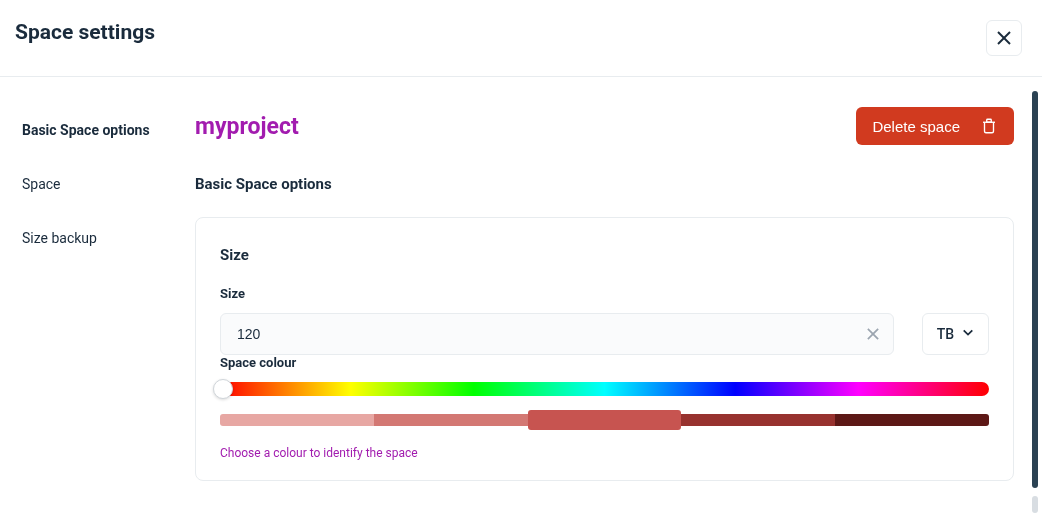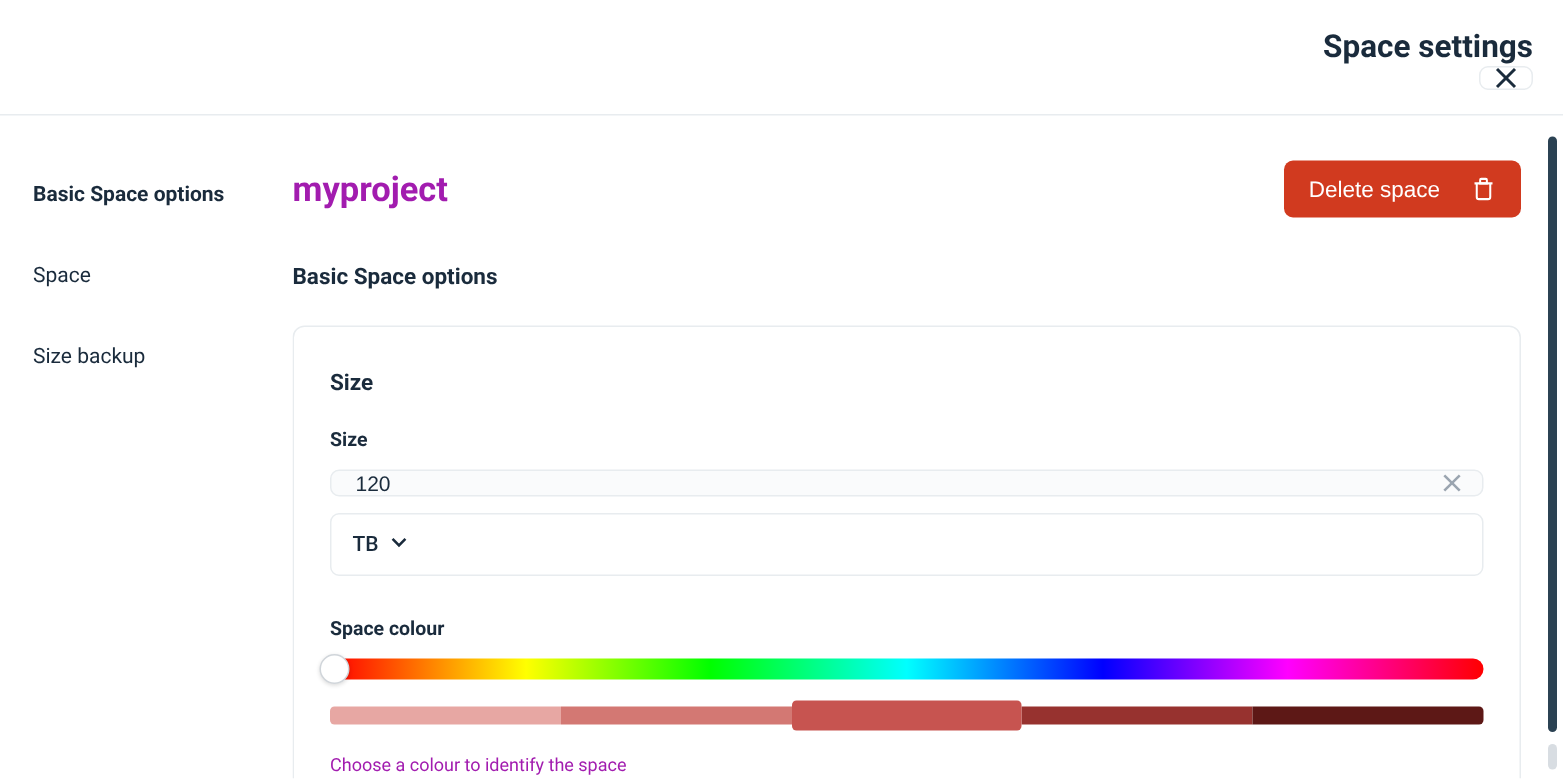--- a/index.html
+++ b/index.html
@@ -12,25 +12,24 @@
       color: #1a2b3c;
       background: #ffffff;
       width: 1042px;
       height: 519px;
       overflow: hidden;
       position: relative;
     }
     .header {
       display: flex;
       justify-content: space-between;
-      align-items: flex-end;
+      align-items: flex-start;
       padding: 20px 20px 20px 15px;
       border-bottom: 1px solid #e8ecef;
       height: 77px;
-      flex-direction: column;
     }
     .header-title {
       font-size: 21px;
       font-weight: 700;
       color: #1a2b3c;
     }
     .close-btn {
       width: 36px;
       height: 36px;
       border: 1px solid #e8ecef;
@@ -124,23 +123,21 @@
       color: #1a2b3c;
     }
     .field-label {
       font-size: 13px;
       font-weight: 700;
       margin-bottom: 12px;
       color: #1a2b3c;
     }
     .size-row {
       display: flex;
-      gap: 11px;
-      margin-bottom: 28px;
-      flex-direction: column;
+      gap: 28px;
     }
     .size-input-wrap {
       flex: 1;
       position: relative;
       border: 1px solid #e8ecef;
       border-radius: 6px;
       background: #fafbfc;
       display: flex;
       align-items: center;
       height: 42px;

